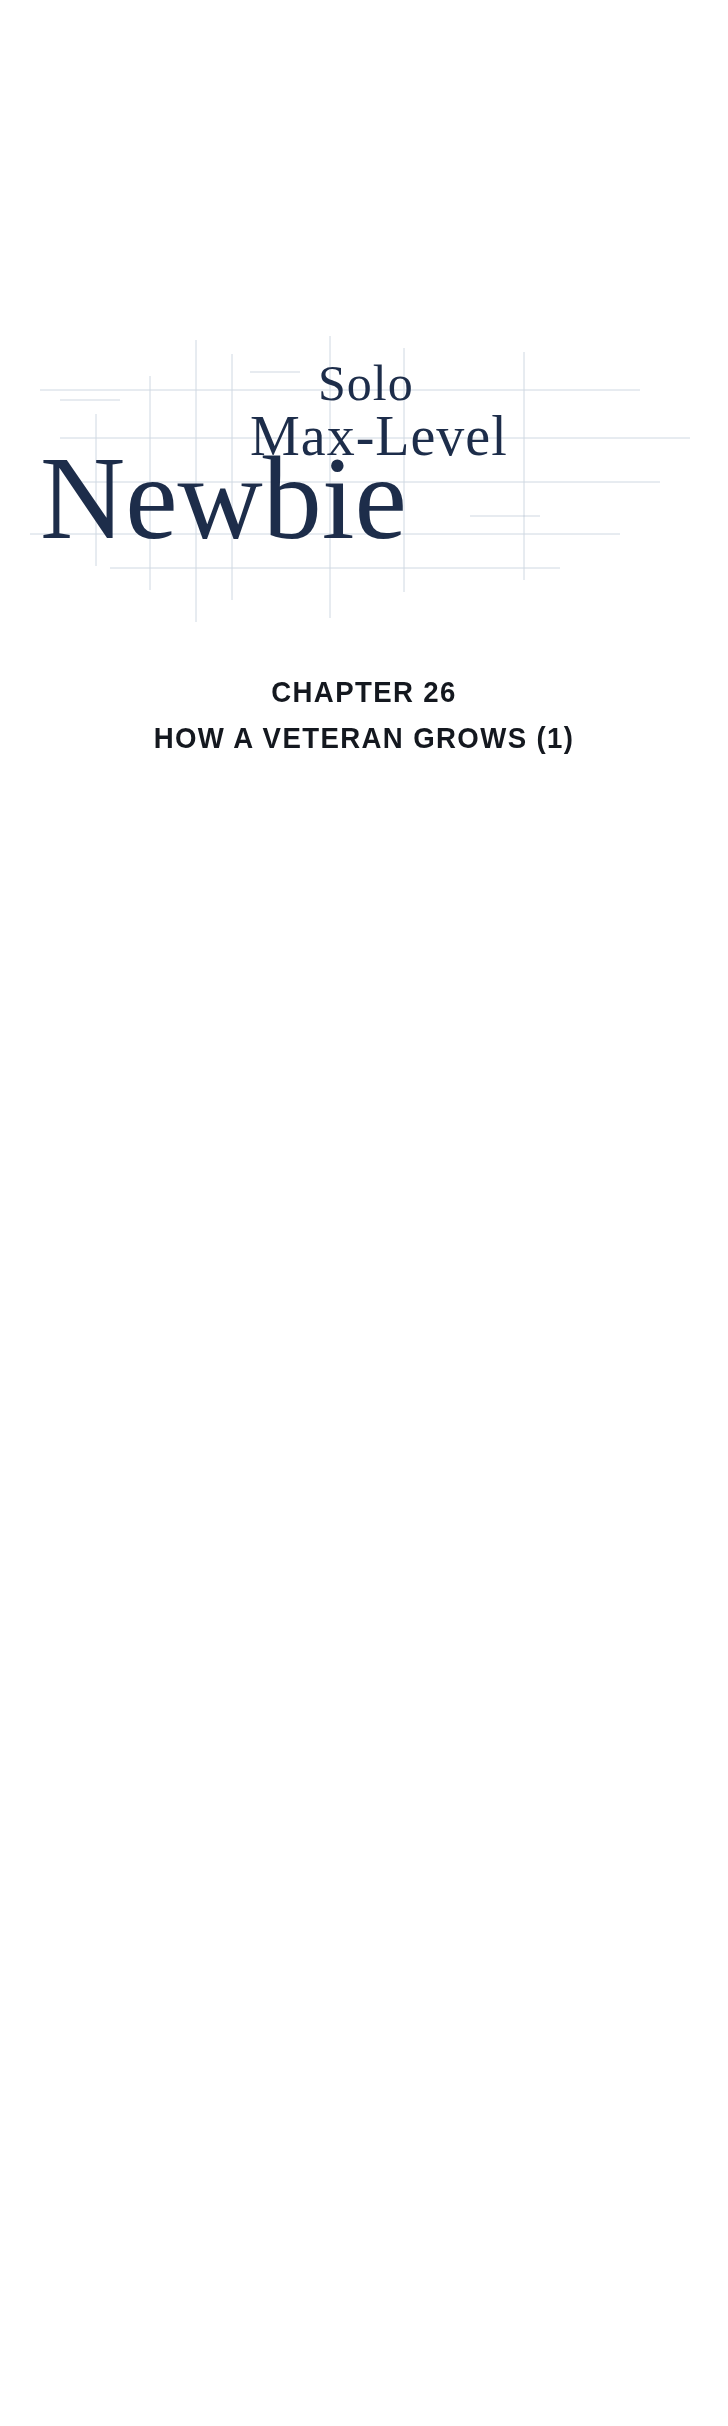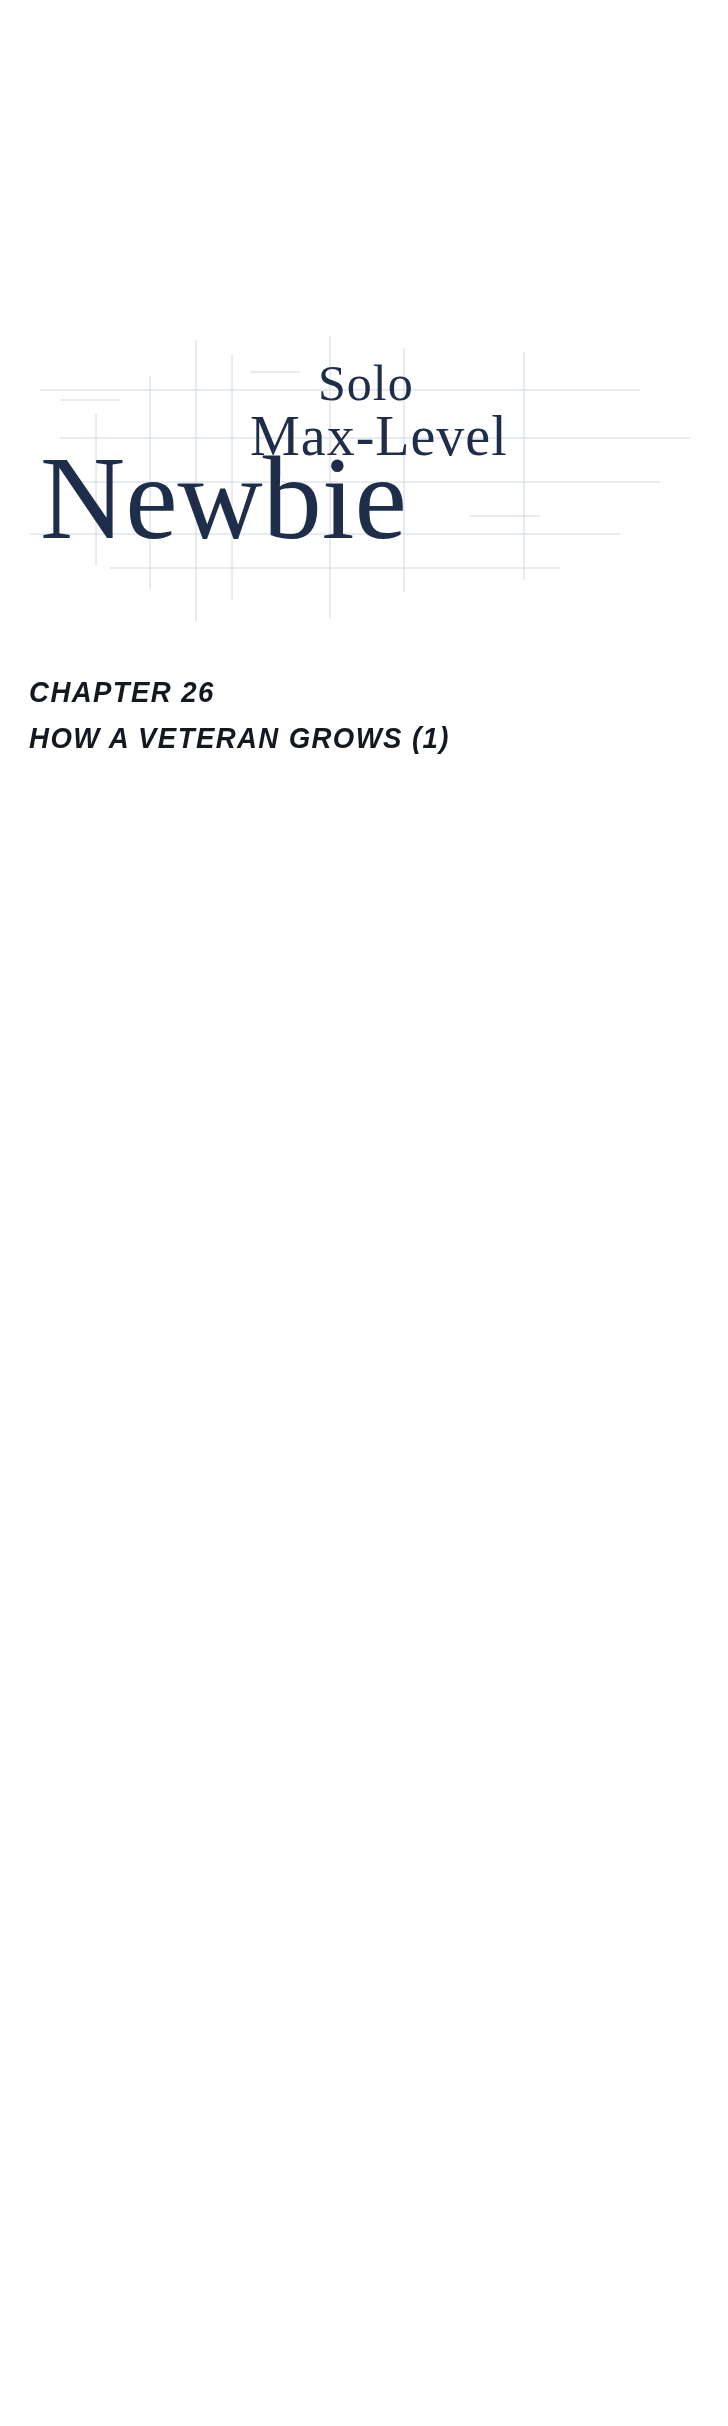--- a/index.html
+++ b/index.html
@@ -72,22 +72,21 @@
     font-size: 118px;
     letter-spacing: 0px;
   }
 
   
   .chapter-block {
     position: absolute;
     left: 0;
     top: 675px;
     width: 728px;
-    text-align: left;
-    font-style: italic;
+    text-align: center;
   }
   .chapter-number {
     font-family: "Liberation Sans", sans-serif;
     font-weight: bold;
     font-size: 30px;
     letter-spacing: 1.5px;
     color: #14181f;
     transform: scaleX(0.92);
     margin-bottom: 12px;
   }

